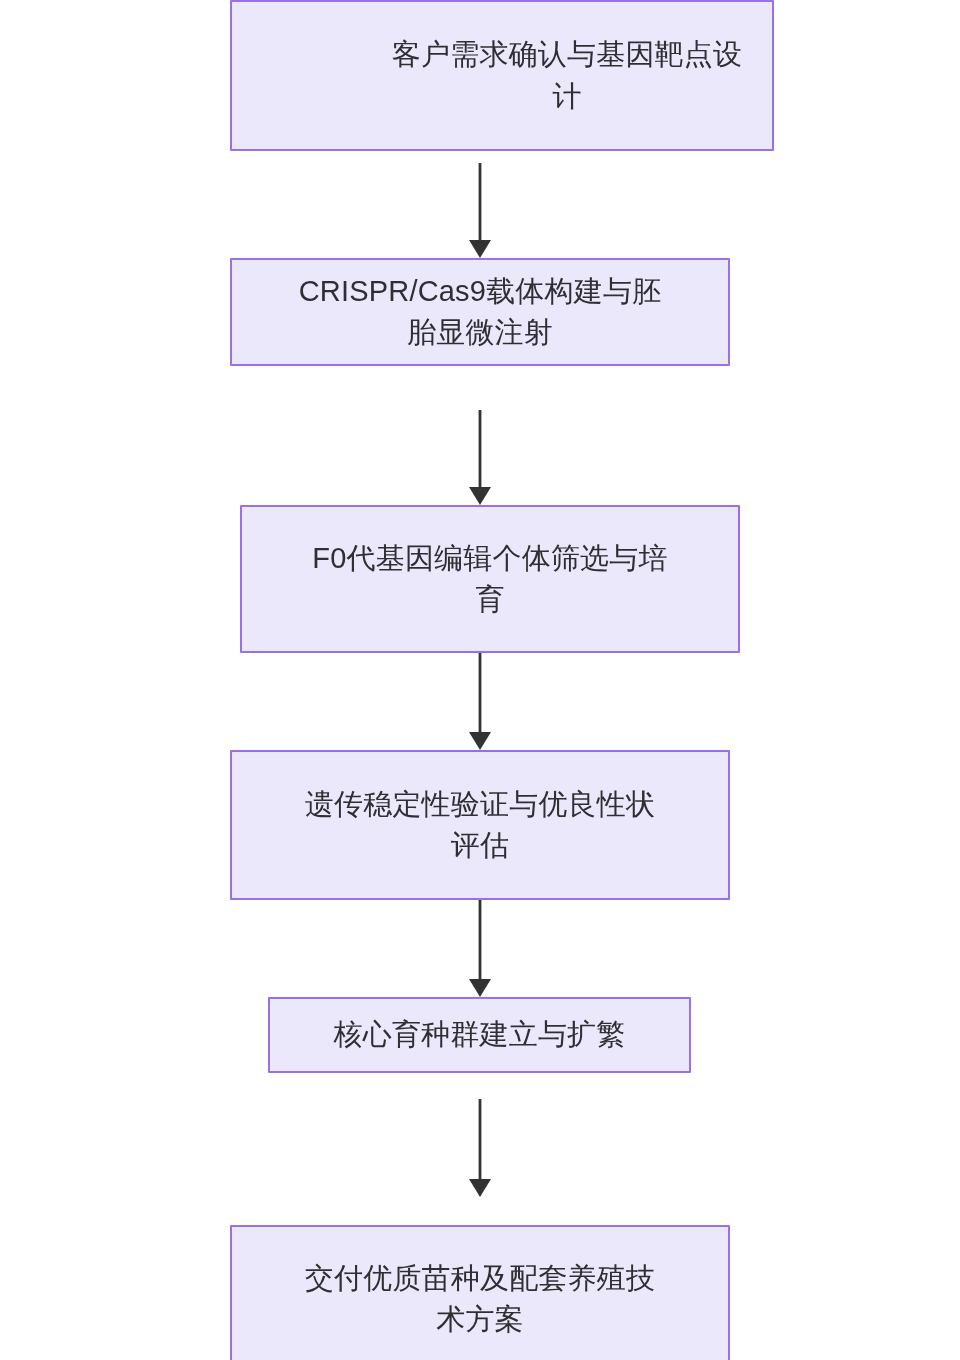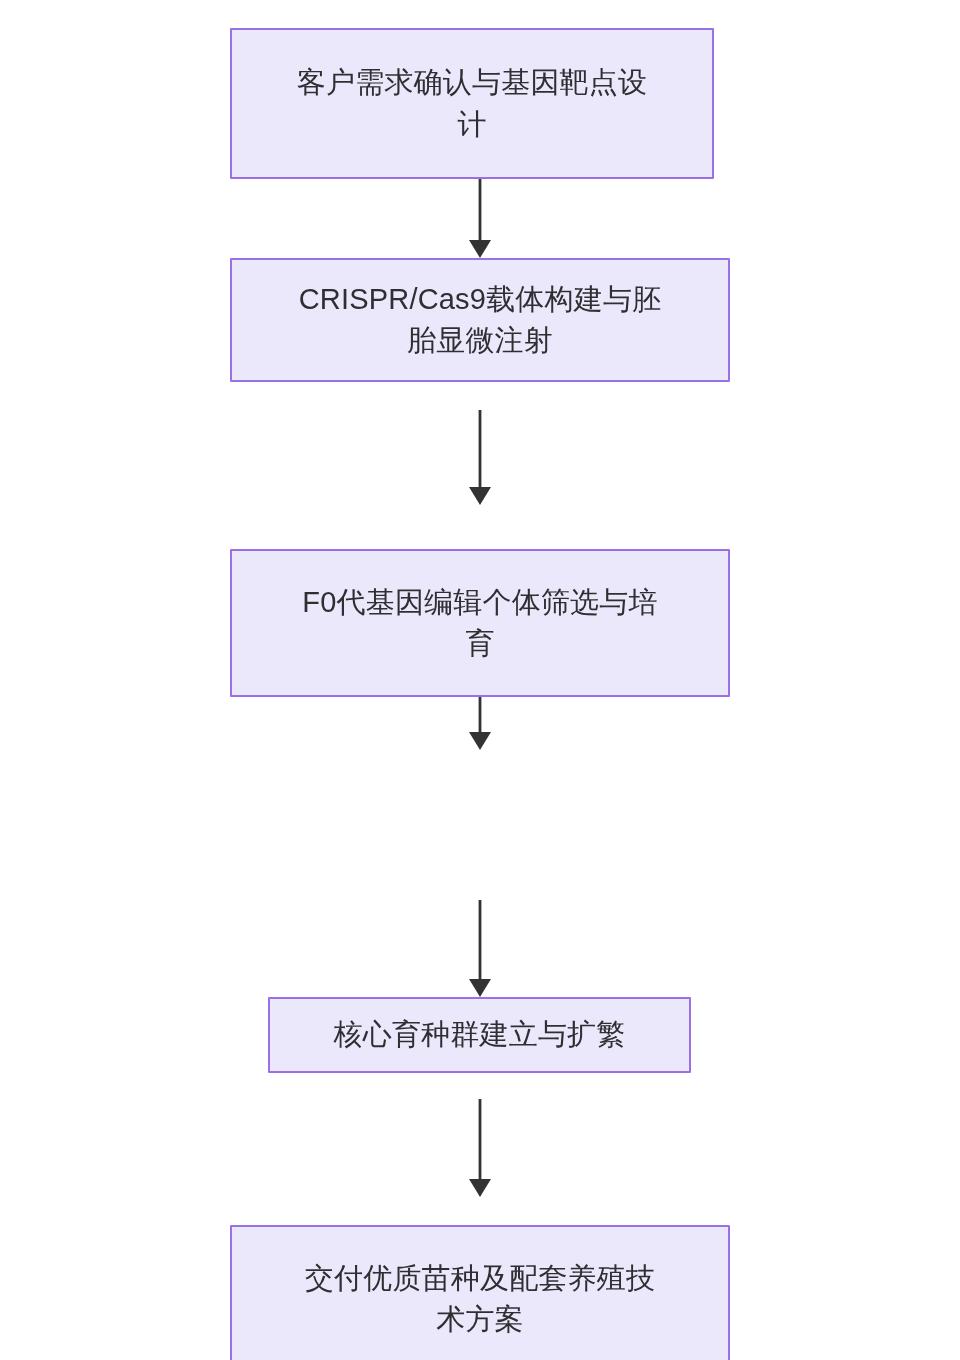--- a/index.html
+++ b/index.html
@@ -78,32 +78,35 @@
     <g>
       <line class="edge-line" x1="480" y1="900" x2="480" y2="982"></line>
       <polygon class="edge-head" points="480,997 469,979 491,979"></polygon>
     </g>
     <g>
       <line class="edge-line" x1="480" y1="1099" x2="480" y2="1182"></line>
       <polygon class="edge-head" points="480,1197 469,1179 491,1179"></polygon>
     </g>
   </svg>
 
-  <div class="node" style="left:230px; top:28px; width:484px; height:151px;">
+  <div class="node" style="left:230px; top:0; width:544px; height:151px;justify-content:flex-end;">
     <span class="node-label">客户需求确认与基因靶点设计</span>
   </div>
 
-  <div class="node" style="left:230px; top:258px; width:500px; height:124px;">
+  <div class="node" style="left:230px; top:258px; width:500px; height:108px;">
     <span class="node-label">CRISPR/Cas9载体构建与胚胎显微注射</span>
   </div>
 
-  <div class="node" style="left:230px; top:505px; width:500px; height:148px;margin-top:44px;">
+  <div class="node" style="left:240px; top:505px; width:500px; height:148px;">
     <span class="node-label">F0代基因编辑个体筛选与培育</span>
   </div>
 
+  <div class="node" style="left:230px; top:750px; width:500px; height:150px;">
+    <span class="node-label">遗传稳定性验证与优良性状评估</span>
+  </div>
 
   <div class="node" style="left:268px; top:997px; width:423px; height:76px;">
     <span class="node-label" style="max-width:380px;">核心育种群建立与扩繁</span>
   </div>
 
   <div class="node" style="left:230px; top:1197px; width:500px; height:148px;margin-top:28px;">
     <span class="node-label">交付优质苗种及配套养殖技术方案</span>
   </div>
 
 </div>

